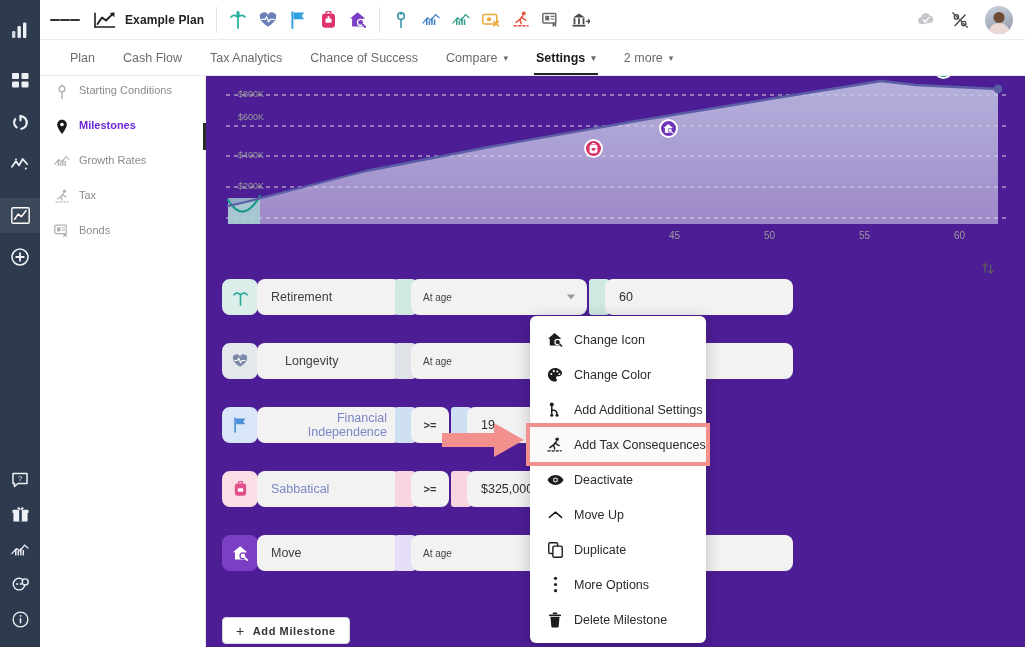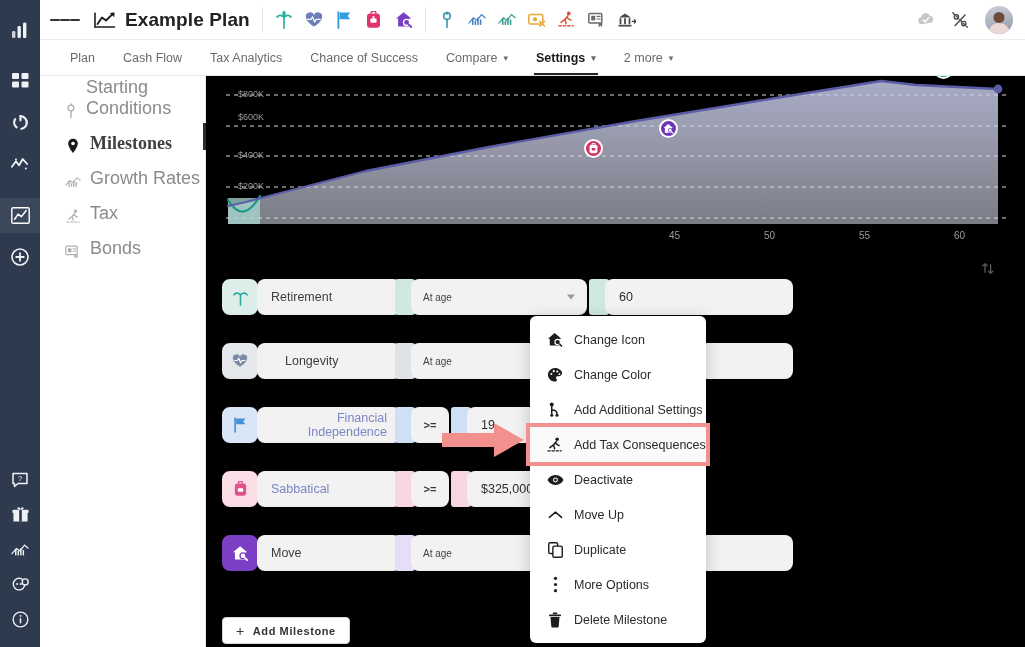--- a/index.html
+++ b/index.html
@@ -39,21 +39,21 @@
   .main { flex: 1 1 auto; display: flex; flex-direction: column; min-width: 0; }
 
   
   .topbar {
     height: 40px; background: #fff; display: flex; align-items: center;
     border-bottom: 1px solid #ececec; padding-left: 10px; flex: 0 0 40px;
   }
   .hamburger { width: 30px; height: 30px; display:flex; align-items:center; justify-content:center; cursor: pointer; }
   .hamburger span { display:block; width:17px; height:2px; background:#333; margin:2px 0; border-radius:1px; }
   .plan-logo { margin-left: 14px; display:flex; align-items:center; cursor:pointer; }
-  .plan-title { margin-left: 9px; font-size: 19px; font-weight: bold; color: #222; letter-spacing: .1px; }
+  .plan-title { margin-left: 9px; font-size: 12px; font-weight: bold; color: #222; letter-spacing: .1px; }
   .divider-v { width:1px; height:26px; background:#e2e2e2; margin: 0 12px; }
   .icon-row { display:flex; align-items:center; gap: 12px; }
   .tb-icon { width: 18px; height: 20px; display:flex; align-items:center; justify-content:center; cursor:pointer; }
   .topbar-right { margin-left:auto; display:flex; align-items:center; gap:16px; padding-right:12px; }
   .avatar {
     width: 28px; height: 28px; border-radius: 50%; overflow:hidden;
     background: linear-gradient(165deg,#cdd2dc 0%, #aab2c0 55%, #8e96a6 100%);
     position: relative; cursor:pointer; flex:0 0 28px;
   }
   .avatar::after{
@@ -83,31 +83,31 @@
 
   
   .body { flex:1 1 auto; display:flex; min-height:0; position:relative; }
 
   
   .settings-nav {
     width: 166px; flex:0 0 166px; background:#fff;
     border-right:1px solid #e8e8e8; padding-top: 8px; position:relative;
   }
   .nav-item {
-    display:flex; align-items:flex-end; height:35px; padding-left:24px;
-    font-size:18px; color:#8b8b8b; cursor:pointer; position:relative;
-  }
-  .nav-item.active { color:#404040; font-weight:bold;font-family:Liberation Serif, serif; }
+    display:flex; align-items:flex-start; height:35px; padding-left:13px;
+    font-size:11px; color:#8b8b8b; cursor:pointer; position:relative;
+  }
+  .nav-item.active { color:#6d28d9; font-weight:bold; }
   .nav-item .nav-ico { width:18px; display:flex; align-items:center; justify-content:center; margin-right:8px; }
   .nav-item.active::after{
     content:""; position:absolute; right:-1px; top:4px; bottom:4px; width:3px; background:#2b2b2b;
   }
 
   
-  .content { flex:1 1 auto; position:relative; background:#000000; min-width:0; overflow:hidden; }
+  .content { flex:1 1 auto; position:relative; background:#4c1d95; min-width:0; overflow:hidden; }
 
   
   .chart-wrap { position:relative; height: 175px; margin: 0 22px 0 10px; }
   .chart-wrap svg { display:block; }
   .yt { position:absolute; font-size:9px; color:#9a9a9a; left: 22px; }
   .xt { position:absolute; font-size:10px; color:#9a9a9a; top: 154px; }
   .marker {
     position:absolute; width:19px; height:19px; border-radius:50%;
     display:flex; align-items:center; justify-content:center;
     border: 2px solid #fff; box-shadow: 0 0 0 .5px rgba(0,0,0,.06);

